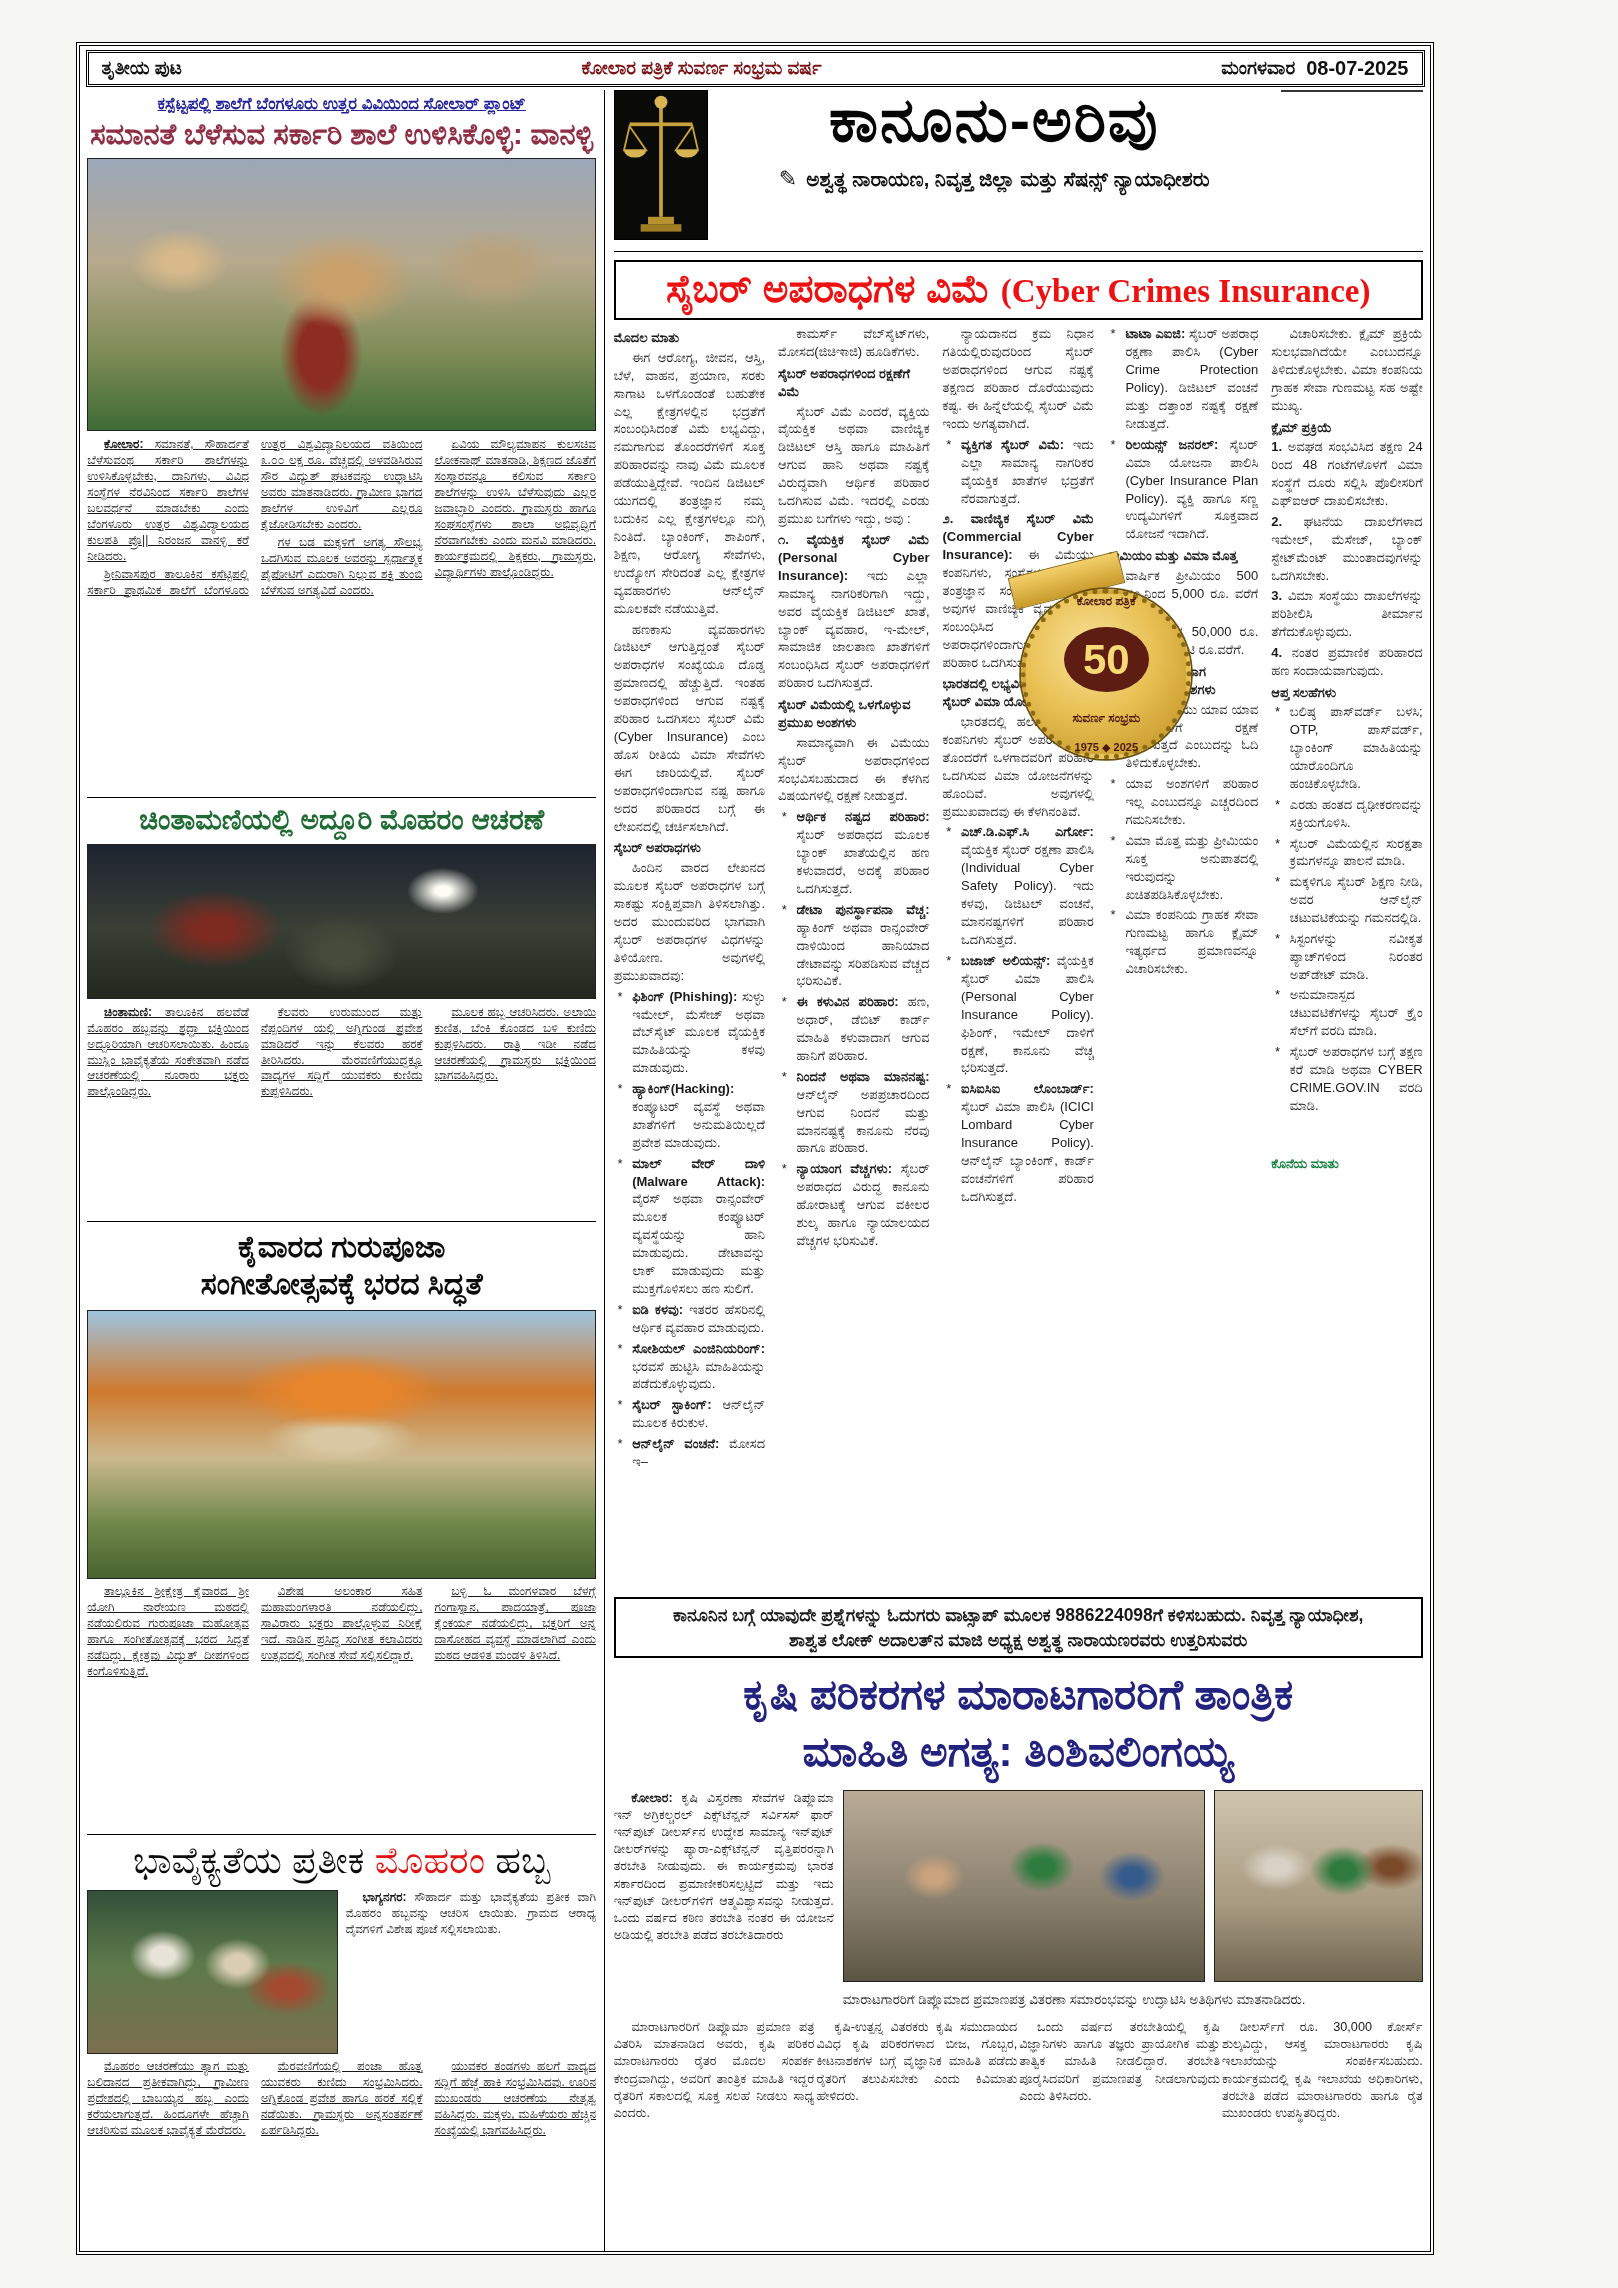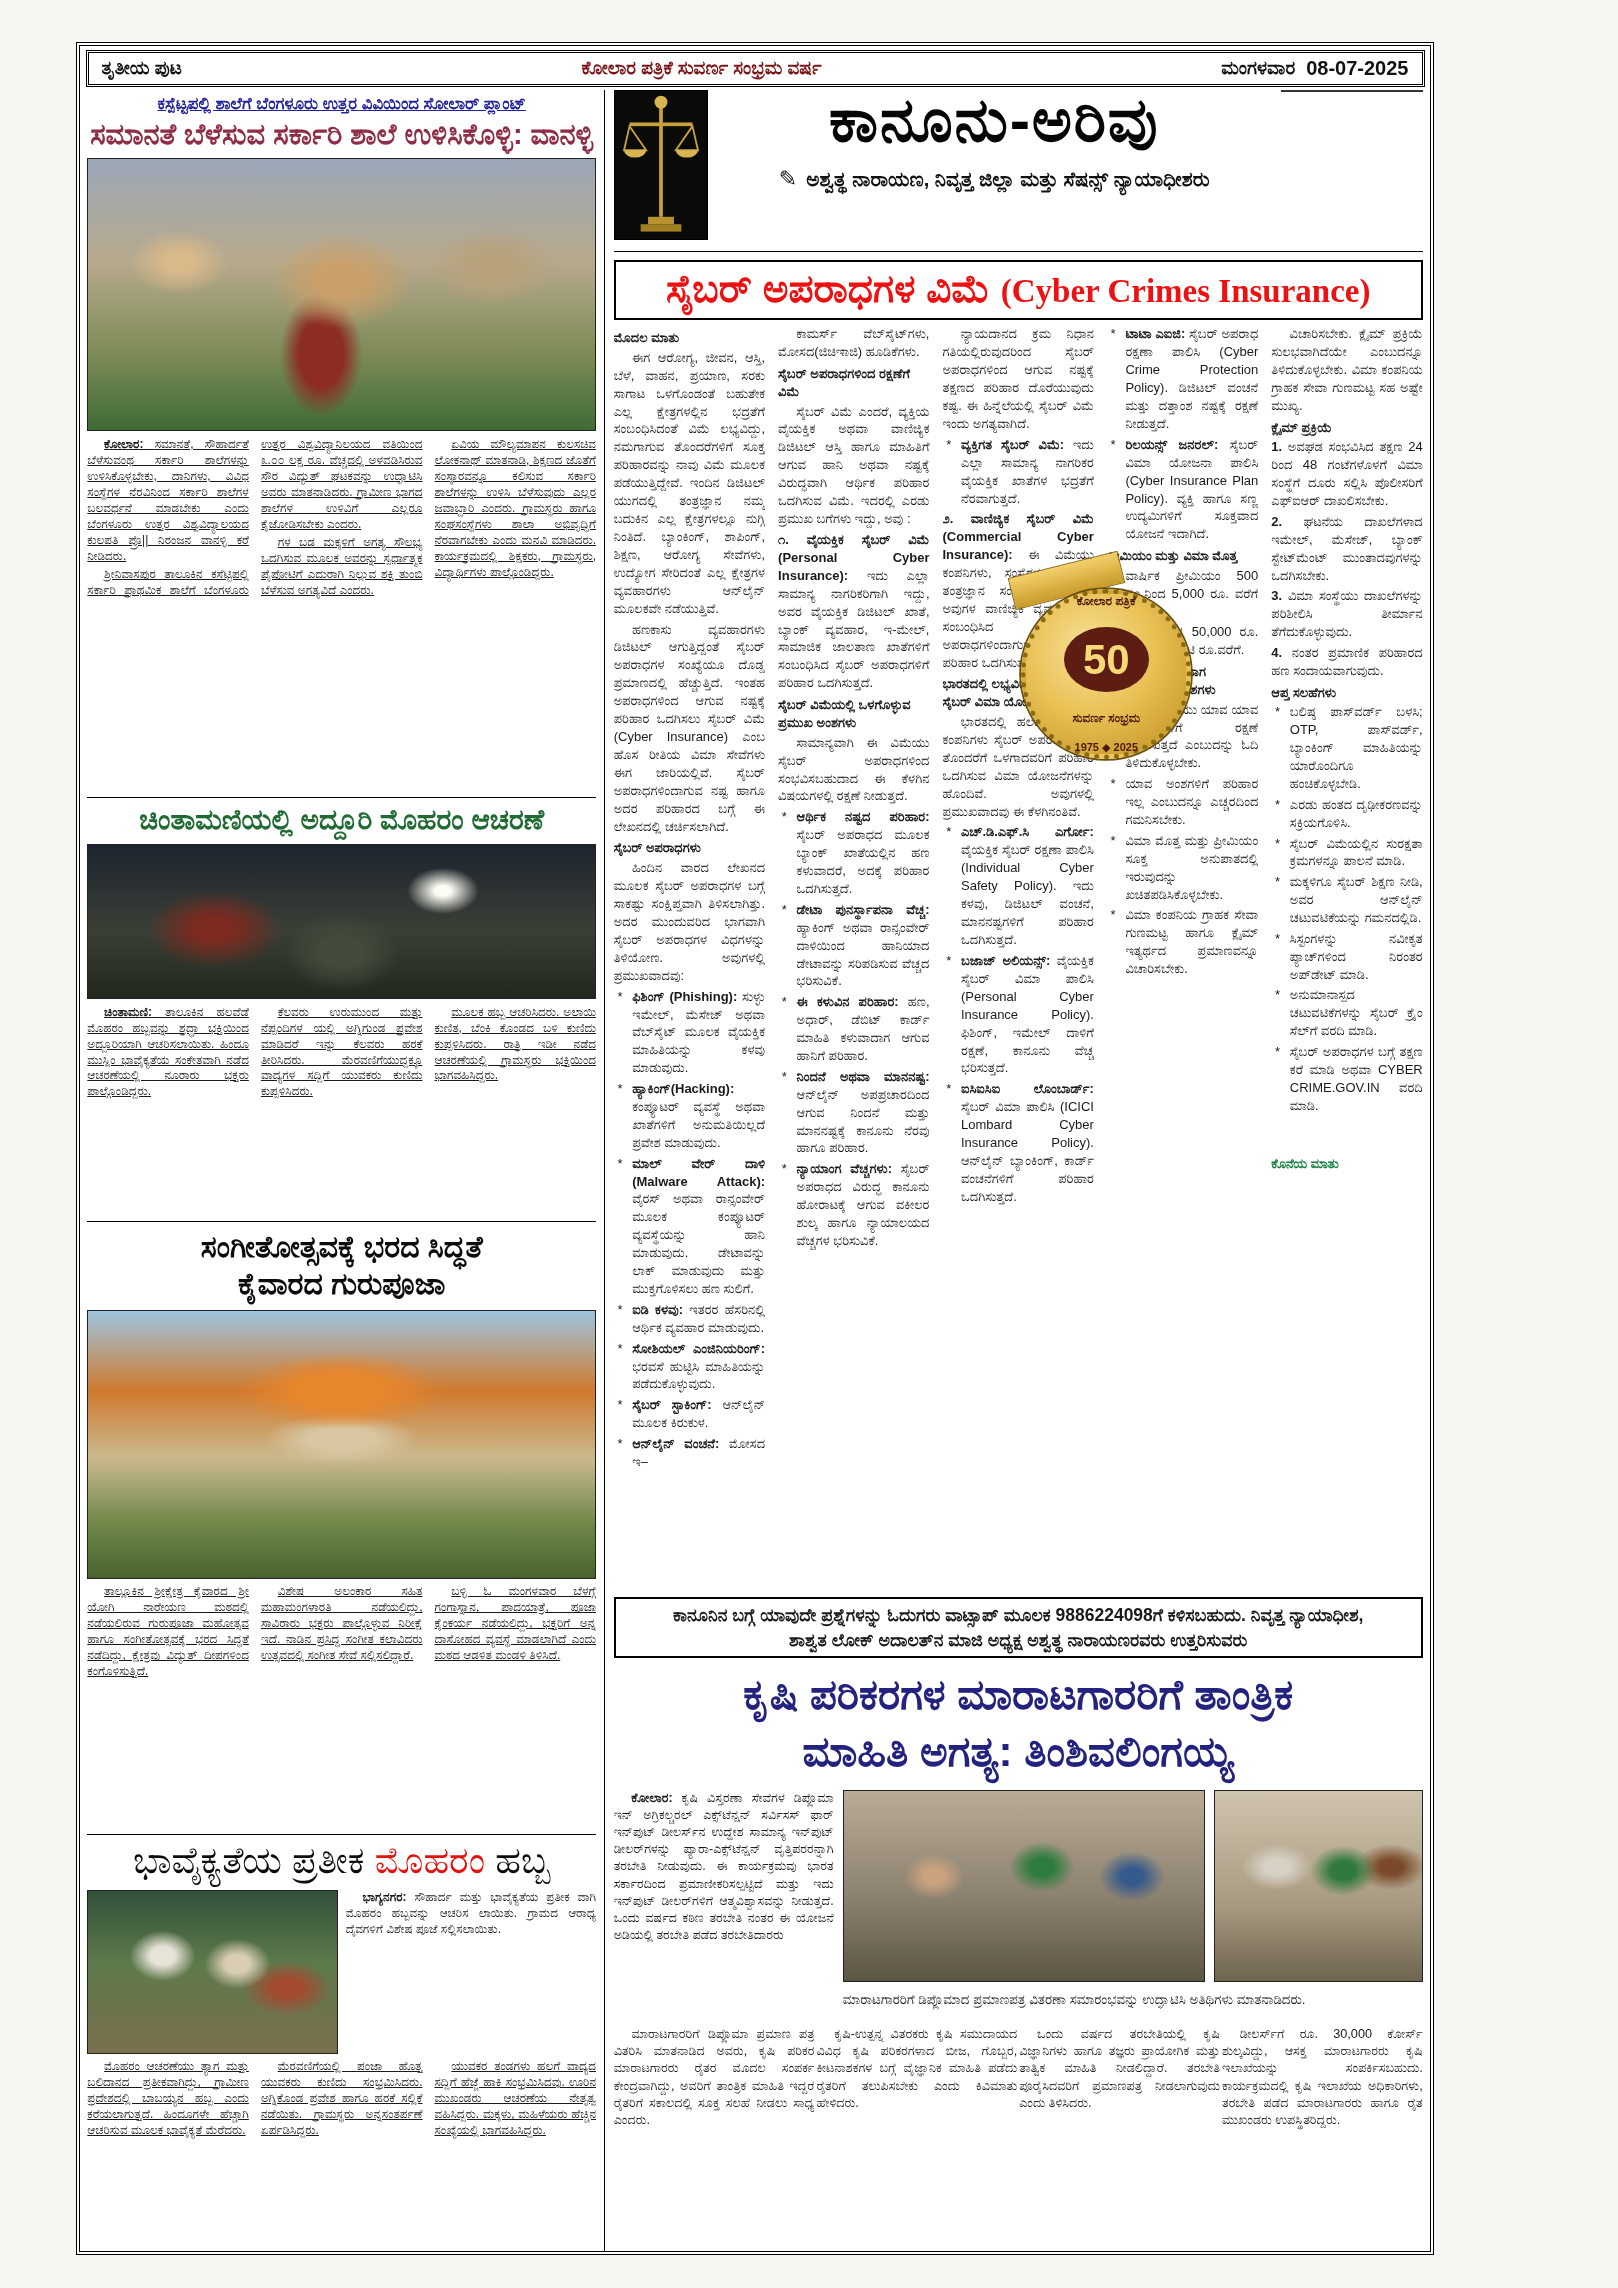--- a/index.html
+++ b/index.html
@@ -97,21 +97,21 @@
   .contact-box{border:2.8px solid #000;margin:9.2px 0 5.5px 0;padding:5.5px 9.2px;text-align:center;}
   .contact-l1{font-weight:bold;font-size:17.5px;}
   .contact-l2{font-weight:bold;font-size:17.5px;margin-top:3.7px;}
   
   .agri-hl{color:#23237f;font-weight:bold;font-size:42px;text-align:center;line-height:1.35;margin:9.2px 0 9.2px 0;}
   .agri-row{display:flex;gap:9.2px;}
   .agri-intro{width:220px;font-size:12.6px;line-height:1.36;text-align:justify;overflow:hidden;height:196px;}
   .agri-ph1{width:362px;}
   .agri-ph2{flex:1;}
   .agri-caption{font-size:13.4px;font-weight:normal;margin:5.5px 0 3.7px 229px;line-height:1.3;}
-  .agri-cols{display:flex;gap:2px;height:233px;overflow:hidden;margin-top:17px;}
+  .agri-cols{display:flex;gap:2px;height:233px;overflow:hidden;margin-top:10px;}
   .acol{flex:1;font-size:12.7px;line-height:1.36;text-align:justify;overflow:hidden;}
 </style>
 </head>
 <body>
 
 <div class="page-frame">
 
   <div class="topbar">
     <span class="tb-left">ತೃತೀಯ ಪುಟ</span>
     <span class="tb-center">ಕೋಲಾರ ಪತ್ರಿಕೆ ಸುವರ್ಣ ಸಂಭ್ರಮ ವರ್ಷ</span>
@@ -141,22 +141,22 @@
       <div class="photo ph2"></div>
       <div class="body3" style="height:209px;margin-top:5.5px;">
           <div class="blk blk-p"><span class="lead blk-lead">ಚಿಂತಾಮಣಿ: </span>ತಾಲೂಕಿನ ಹಲವೆಡೆ ಮೊಹರಂ ಹಬ್ಬವನ್ನು ಶ್ರದ್ಧಾ ಭಕ್ತಿಯಿಂದ ಅದ್ದೂರಿಯಾಗಿ ಆಚರಿಸಲಾಯಿತು. ಹಿಂದೂ ಮುಸ್ಲಿಂ ಭಾವೈಕ್ಯತೆಯ ಸಂಕೇತವಾಗಿ ನಡೆದ ಆಚರಣೆಯಲ್ಲಿ ನೂರಾರು ಭಕ್ತರು ಪಾಲ್ಗೊಂಡಿದ್ದರು.</div>
           <div class="blk blk-p">ಕೆಲವರು ಉರುಮುಂದ ಮತ್ತು ನೆಪ್ಪಂದಿಗಳ ಯಲ್ಲಿ ಅಗ್ನಿಗುಂಡ ಪ್ರವೇಶ ಮಾಡಿದರೆ ಇನ್ನು ಕೆಲವರು ಹರಕೆ ತೀರಿಸಿದರು. ಮೆರವಣಿಗೆಯುದ್ದಕ್ಕೂ ವಾದ್ಯಗಳ ಸದ್ದಿಗೆ ಯುವಕರು ಕುಣಿದು ಕುಪ್ಪಳಿಸಿದರು.</div>
           <div class="blk blk-p">ಮೂಲಕ ಹಬ್ಬ ಆಚರಿಸಿದರು. ಅಲಾಯಿ ಕುಣಿತ, ಬೆಂಕಿ ಕೊಂಡದ ಬಳಿ ಕುಣಿದು ಕುಪ್ಪಳಿಸಿದರು. ರಾತ್ರಿ ಇಡೀ ನಡೆದ ಆಚರಣೆಯಲ್ಲಿ ಗ್ರಾಮಸ್ಥರು ಭಕ್ತಿಯಿಂದ ಭಾಗವಹಿಸಿದ್ದರು.</div>
         </div>
 
       <div class="hr"></div>
 
       <div class="hl-black">
+        <div>ಕೈವಾರದ ಗುರುಪೂಜಾ</div>
         <div>ಸಂಗೀತೋತ್ಸವಕ್ಕೆ ಭರದ ಸಿದ್ಧತೆ</div>
-        <div>ಕೈವಾರದ ಗುರುಪೂಜಾ</div>
       </div>
       <div class="photo ph3"></div>
       <div class="body3" style="height:242px;margin-top:5.5px;">
           <div class="blk blk-p">ತಾಲ್ಲೂಕಿನ ಶ್ರೀಕ್ಷೇತ್ರ ಕೈವಾರದ ಶ್ರೀ ಯೋಗಿ ನಾರೇಯಣ ಮಠದಲ್ಲಿ ನಡೆಯಲಿರುವ ಗುರುಪೂಜಾ ಮಹೋತ್ಸವ ಹಾಗೂ ಸಂಗೀತೋತ್ಸವಕ್ಕೆ ಭರದ ಸಿದ್ಧತೆ ನಡೆದಿದ್ದು, ಕ್ಷೇತ್ರವು ವಿದ್ಯುತ್ ದೀಪಗಳಿಂದ ಕಂಗೊಳಿಸುತ್ತಿದೆ.</div>
           <div class="blk blk-p">ವಿಶೇಷ ಅಲಂಕಾರ ಸಹಿತ ಮಹಾಮಂಗಳಾರತಿ ನಡೆಯಲಿದ್ದು, ಸಾವಿರಾರು ಭಕ್ತರು ಪಾಲ್ಗೊಳ್ಳುವ ನಿರೀಕ್ಷೆ ಇದೆ. ನಾಡಿನ ಪ್ರಸಿದ್ಧ ಸಂಗೀತ ಕಲಾವಿದರು ಉತ್ಸವದಲ್ಲಿ ಸಂಗೀತ ಸೇವೆ ಸಲ್ಲಿಸಲಿದ್ದಾರೆ.</div>
           <div class="blk blk-p">ಬಳ್ಳಿ ಓ ಮಂಗಳವಾರ ಬೆಳಗ್ಗೆ ಗಂಗಾಸ್ನಾನ, ಪಾದಯಾತ್ರೆ, ಪೂಜಾ ಕೈಂಕರ್ಯ ನಡೆಯಲಿದ್ದು, ಭಕ್ತರಿಗೆ ಅನ್ನ ದಾಸೋಹದ ವ್ಯವಸ್ಥೆ ಮಾಡಲಾಗಿದೆ ಎಂದು ಮಠದ ಆಡಳಿತ ಮಂಡಳಿ ತಿಳಿಸಿದೆ.</div>
         </div>
 
       <div class="hr"></div>
 

